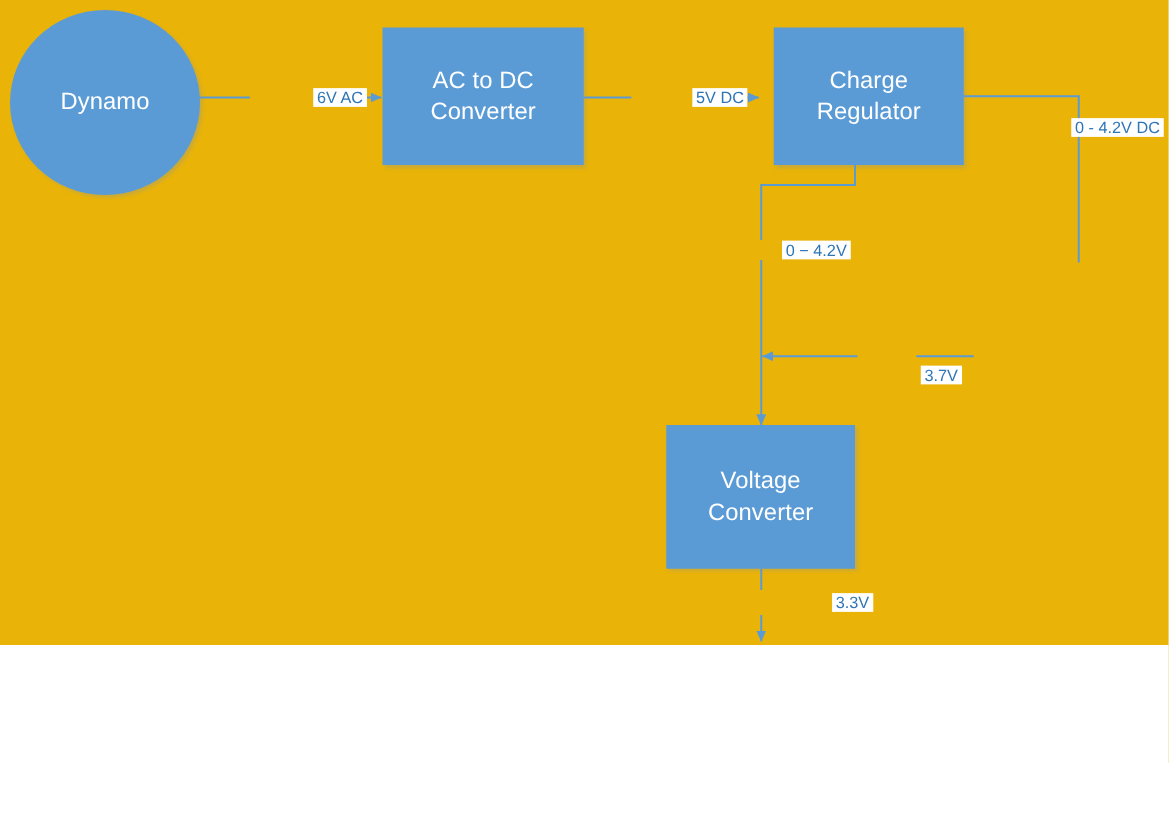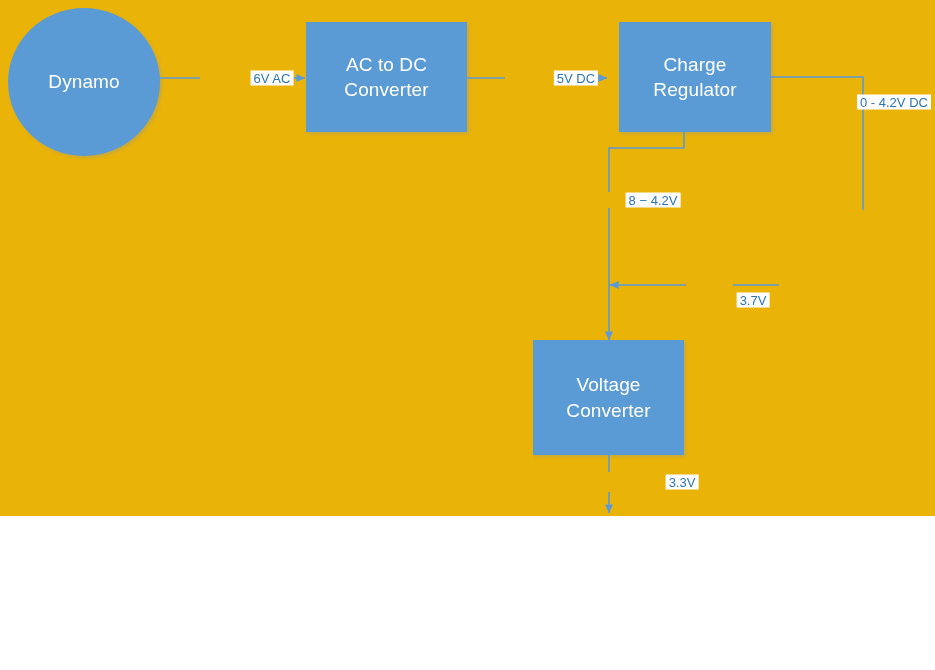--- a/index.html
+++ b/index.html
@@ -128,19 +128,19 @@
 Converter</span>
   </div>
 
 
   <div class="edge-label center" style="left:228px; top:78px;">6V AC</div>
 
   <div class="edge-label center" style="left:532px; top:78px;">5V DC</div>
 
   <div class="edge-label left-anchor" style="left:813px; top:102px;">0 - 4.2V DC</div>
 
-  <div class="edge-label center" style="left:609px; top:200px;">8 − 4.2V</div>
+  <div class="edge-label center" style="left:609px; top:200px;">0 − 4.2V</div>
 
   <div class="edge-label center" style="left:709px; top:300px;">3.7V</div>
 
   <div class="edge-label center" style="left:638px; top:482px;">3.3V</div>
 
 </div>
 
 </body></html>

